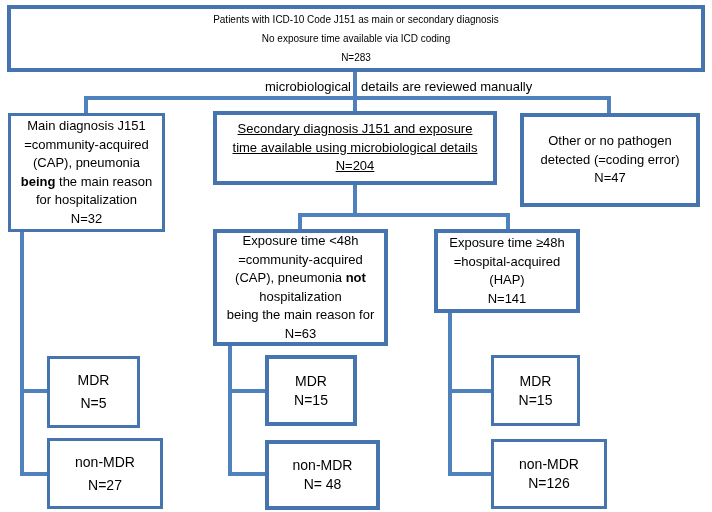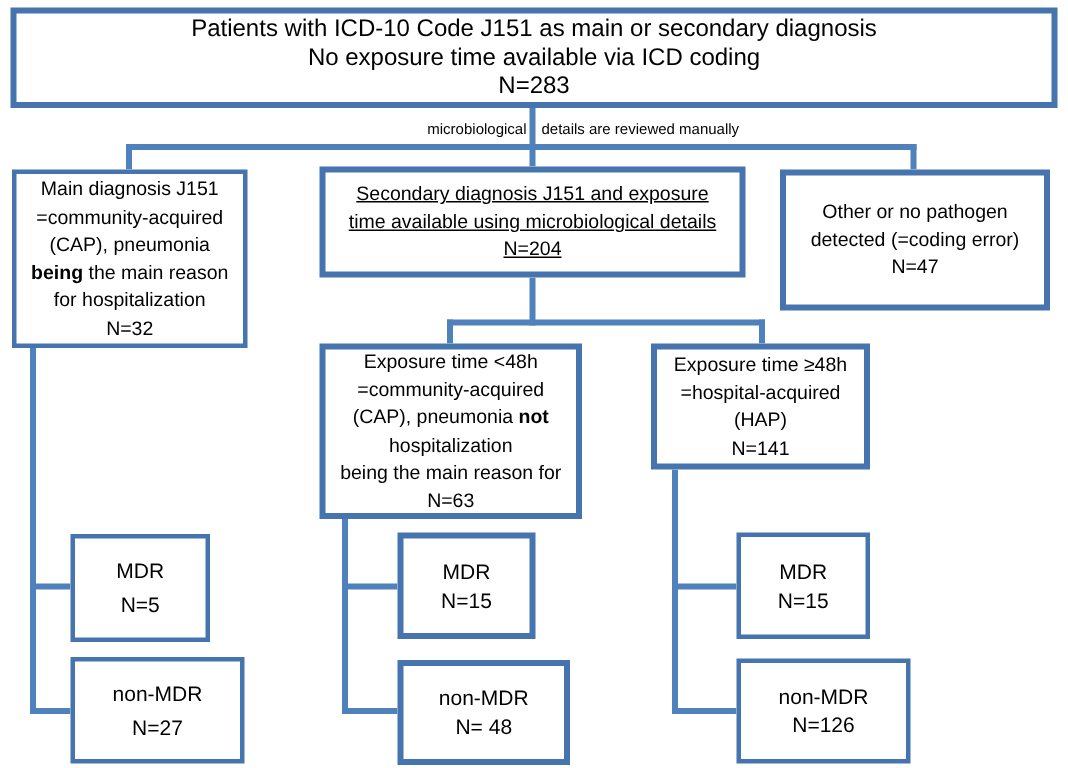--- a/index.html
+++ b/index.html
@@ -23,31 +23,31 @@
     background: #ffffff;
     border: 4px solid var(--box-border);
     display: flex;
     flex-direction: column;
     align-items: center;
     justify-content: center;
     text-align: center;
   }
   .box.thin { border-width: 3px; }
   .line { white-space: nowrap; }
-  .fs14 { font-size: 16px; line-height: 19px; }
+  .fs14 { font-size: 10px; line-height: 19px; }
   .fs13 { font-size: 13px; line-height: 18.5px; align-items: center; }
   .mdr  { font-size: 14px; line-height: 19px; }
   .mdr.loose { line-height: 23px; }
   .connector {
     position: absolute;
     background: var(--connector);
   }
   .note-part {
     position: absolute;
-    font-size: 10px;
+    font-size: 13px;
     line-height: 13px;
     white-space: nowrap;
   }
   b { font-weight: bold; }
 </style>
 </head>
 <body>
 
 <div class="canvas">
 

